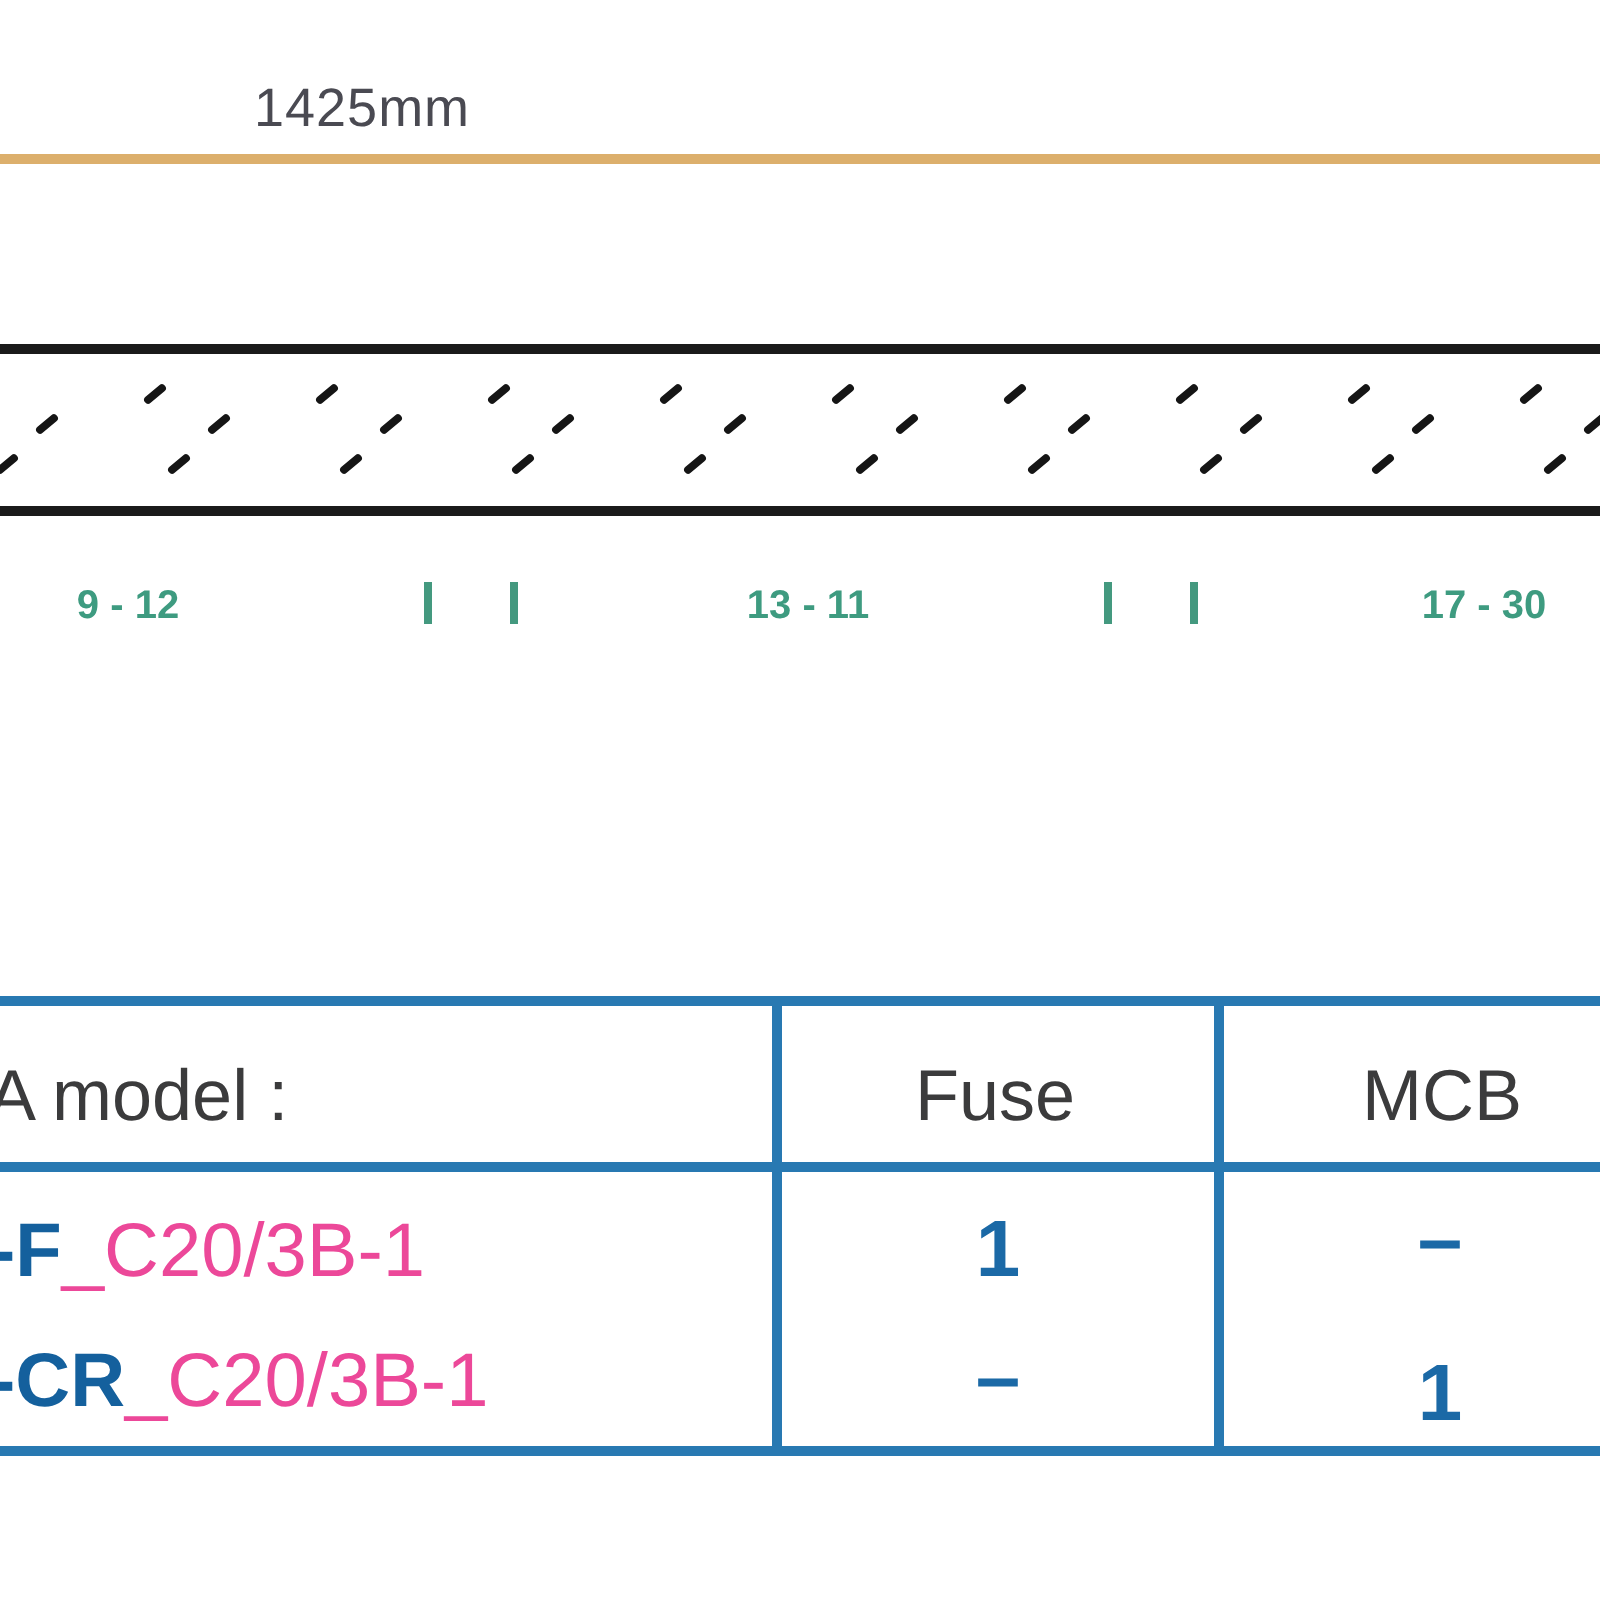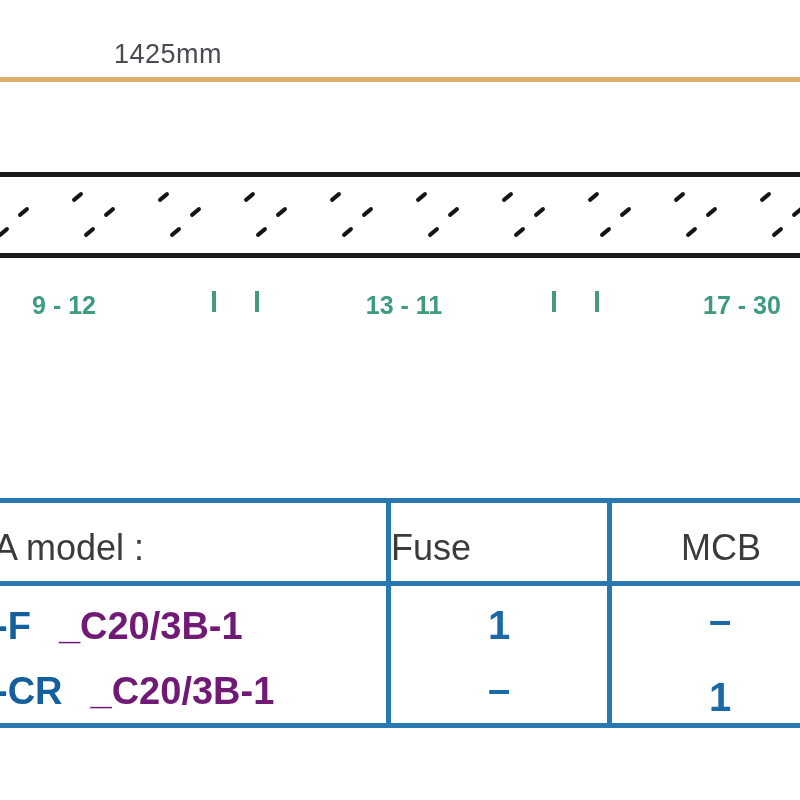--- a/index.html
+++ b/index.html
@@ -2,51 +2,51 @@
 <html><head>
 <meta charset="utf-8">
 <style>
   html,body{margin:0;padding:0;background:#fff;}
   #stage{
     position:relative;width:800px;height:800px;overflow:hidden;background:#ffffff;
     font-family:"Liberation Sans",sans-serif;
   }
   
   .dim-label{
-    position:absolute;left:114px;top:41px;font-size:27px;line-height:1;
+    position:absolute;left:127px;top:41px;font-size:27px;line-height:1;
     color:#4A4A52;letter-spacing:0.5px;
   }
   .dim-line{position:absolute;left:0;top:77px;width:800px;height:5px;background:#DCAF6C;}
   
   .bar{
     position:absolute;left:0;top:172px;width:800px;height:86px;box-sizing:border-box;
     border-top:5px solid #1A1A1A;border-bottom:5px solid #1A1A1A;background:#fff;
   }
   .bar svg{display:block;}
   
   .seg-label{
     position:absolute;top:293px;transform:translateX(-50%);
-    font-size:25px;font-weight:700;line-height:1;color:#3E9B80;white-space:nowrap;
+    font-size:20px;font-weight:700;line-height:1;color:#3E9B80;white-space:nowrap;
   }
   .seg-tick{position:absolute;top:291px;width:4px;height:21px;background:#44997F;}
   
   .tline{position:absolute;background:#2879B2;}
   .t-top{left:0;top:498px;width:800px;height:5px;}
   .t-mid{left:0;top:581px;width:800px;height:5px;}
   .t-bot{left:0;top:723px;width:800px;height:5px;}
   .t-v1{left:386px;top:498px;width:5px;height:230px;}
   .t-v2{left:607px;top:498px;width:5px;height:230px;}
   
   .th{position:absolute;top:529px;font-size:36px;line-height:1.05;color:#3B3B3C;white-space:nowrap;}
   .th-model{left:-6px;}
-  .th-fuse{left:391px;width:213px;}
+  .th-fuse{left:391px;width:213px;text-align:center;}
   .th-mcb{left:612px;width:218px;text-align:center;}
   .model-line{position:absolute;left:-5px;font-size:38px;line-height:1.05;white-space:nowrap;}
   .model-line .mb{font-weight:700;color:#14609D;}
-  .model-line .mr{font-weight:700;color:#701a75;margin-left:28px;}
+  .model-line .mr{font-weight:400;color:#ec4899;}
   .mrow1{top:607px;}
   .mrow2{top:672px;}
   .val{
     position:absolute;width:216px;text-align:center;font-size:40px;line-height:1;
     font-weight:700;color:#1B69A6;
   }
   .v-fuse{left:391px;}
   .v-mcb{left:612px;}
   .v-fuse-1{top:605px;}
   .v-fuse-2{top:669px;}

